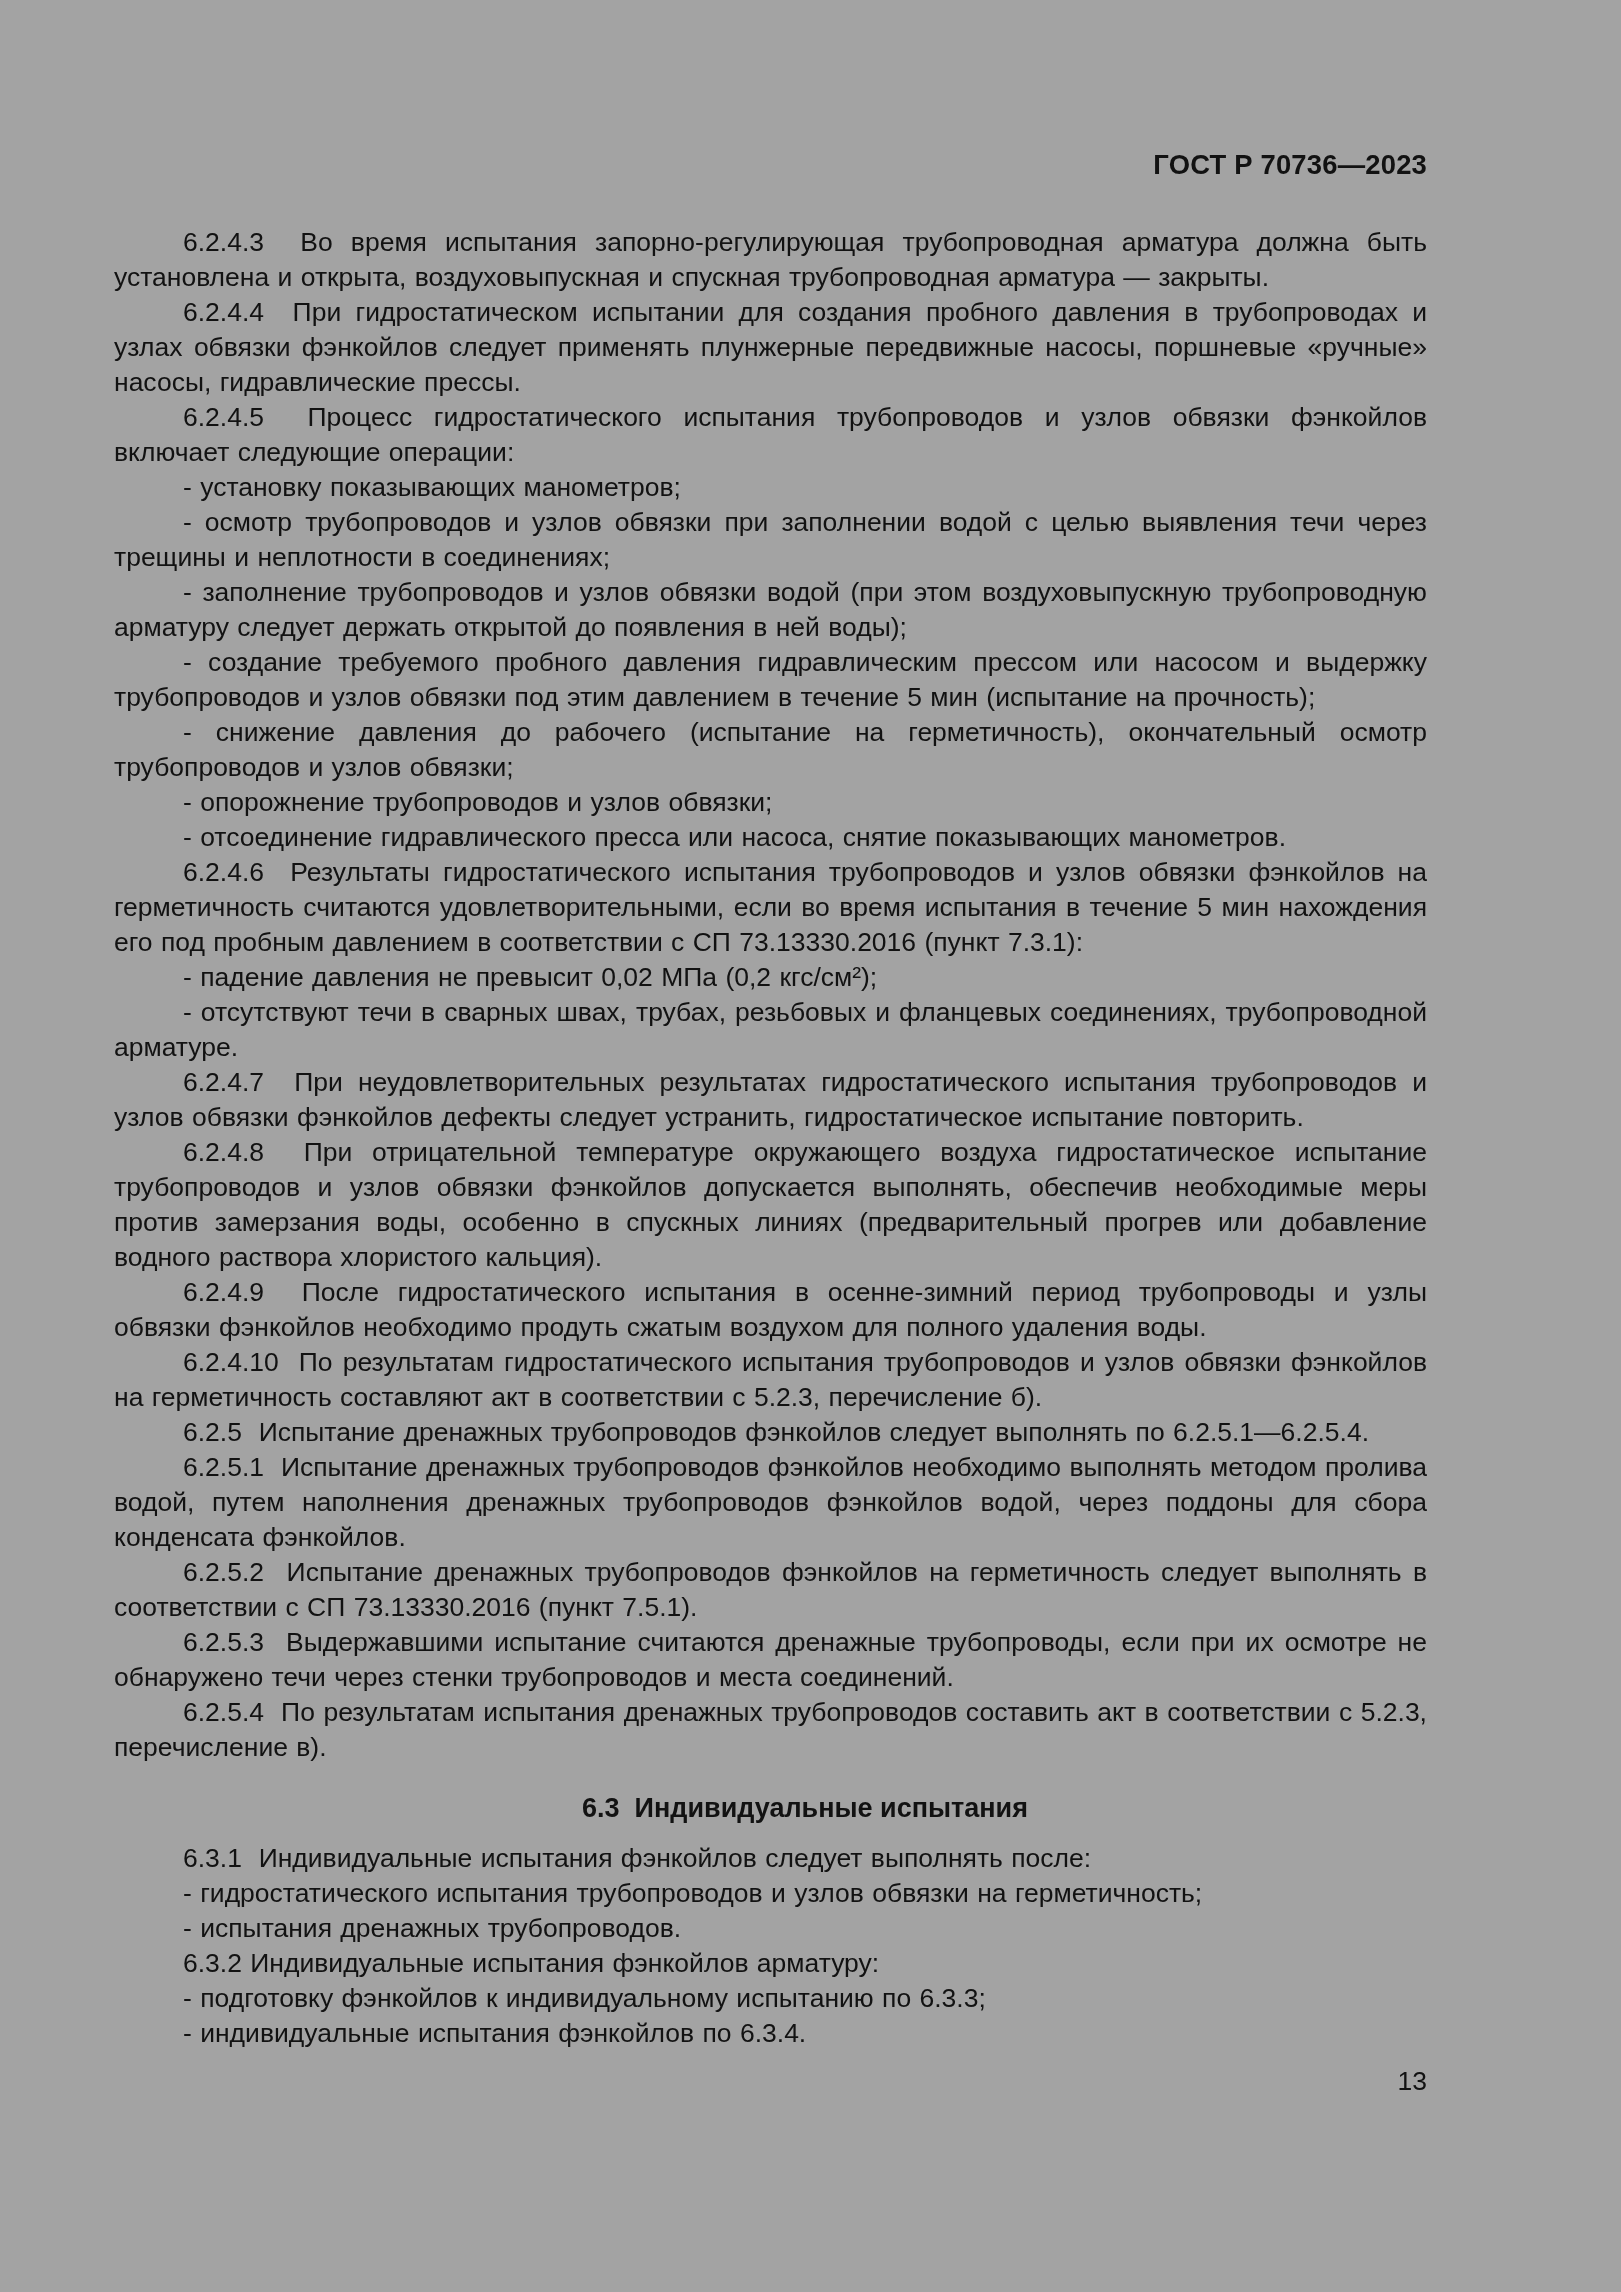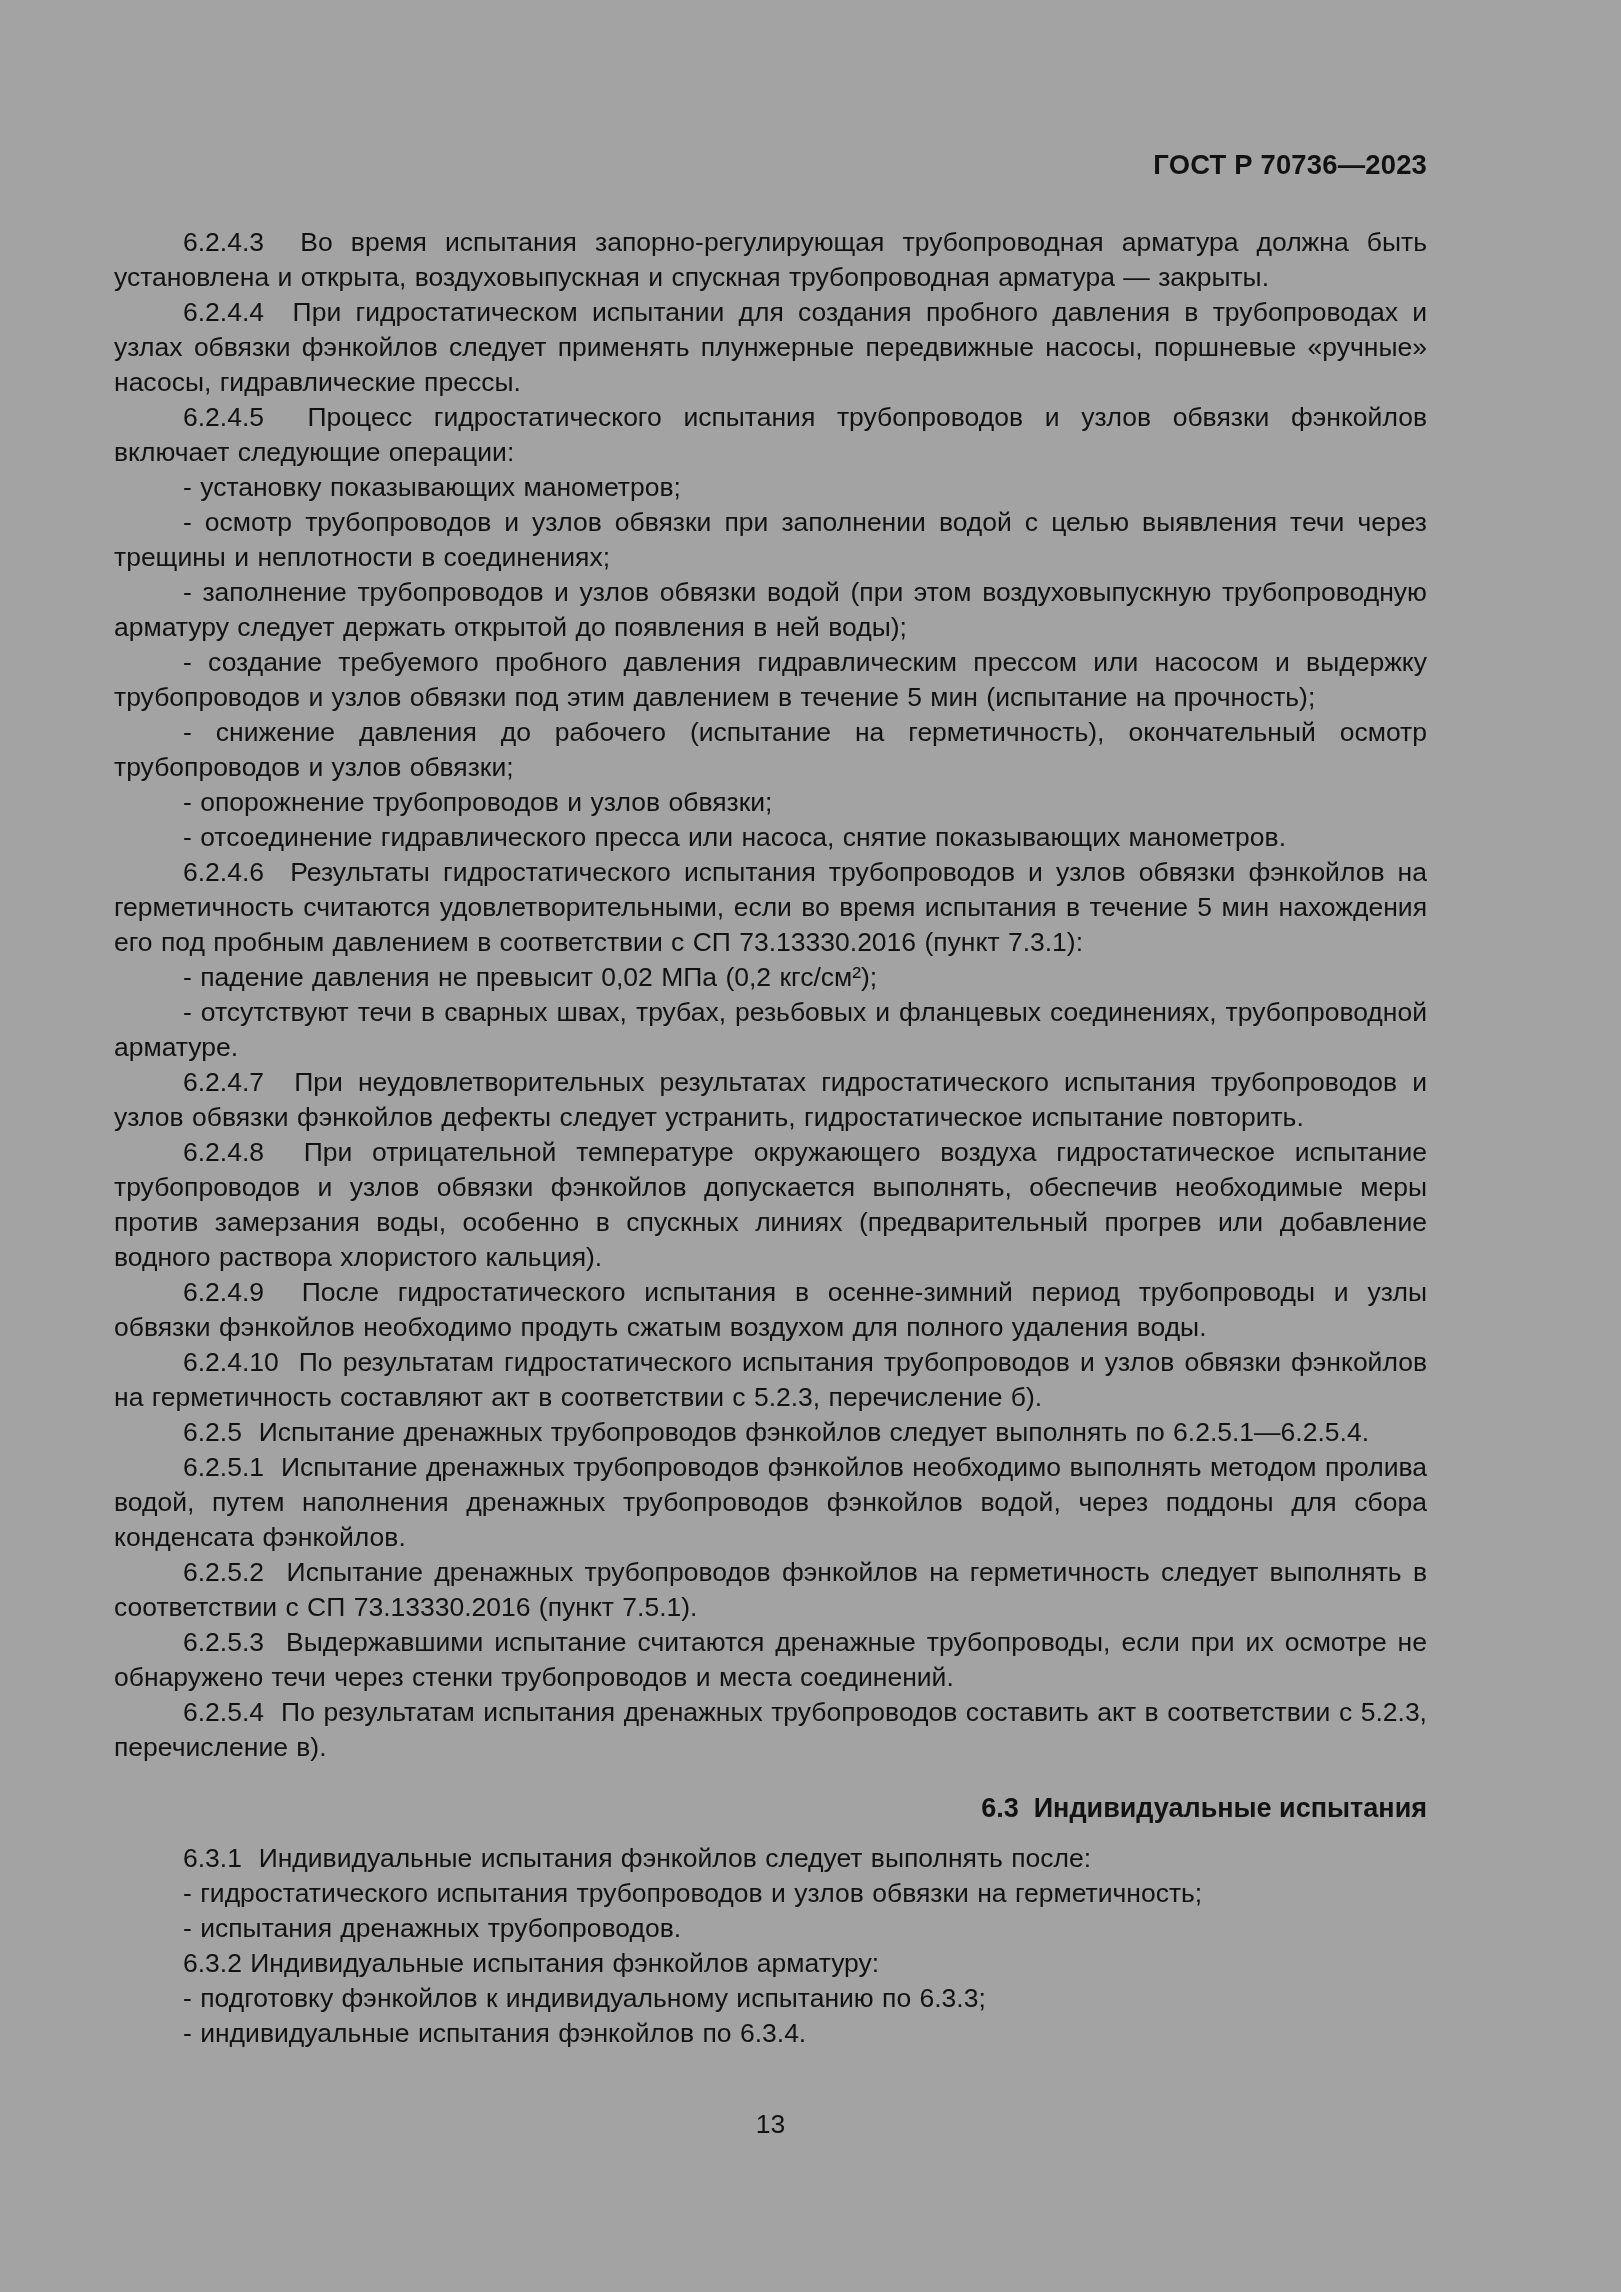--- a/index.html
+++ b/index.html
@@ -42,32 +42,31 @@
     line-height: 35px;
     text-align: justify;
     text-indent: 69px;
     word-spacing: 1px;
   }
   .heading {
     margin: 25.5px 0 15.7px 0;
     font-size: 27px;
     line-height: 35px;
     font-weight: bold;
-    text-align: right;
+    text-align: center;
     text-indent: 69px;
   }
   .page-footer {
     position: absolute;
     top: 2064px;
     left: 114px;
     width: 1313px;
-    text-align: center;
+    text-align: right;
     font-size: 26.5px;
     line-height: 34px;
-    margin-top: 43px;
   }
 </style>
 </head>
 <body>
 
 <div class="page">
 
   <div class="running-header">ГОСТ Р 70736—2023</div>
 
   <main class="doc-body">

